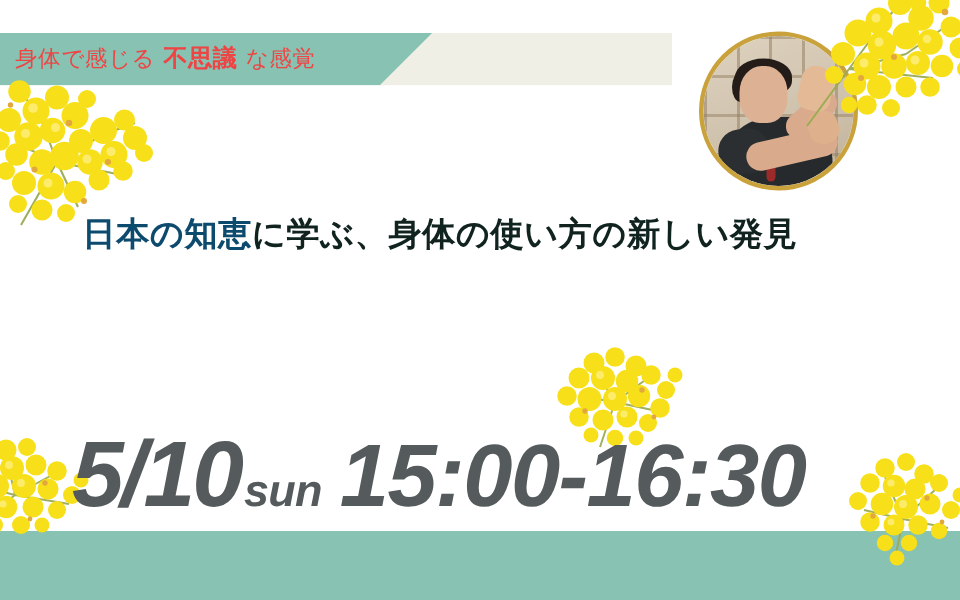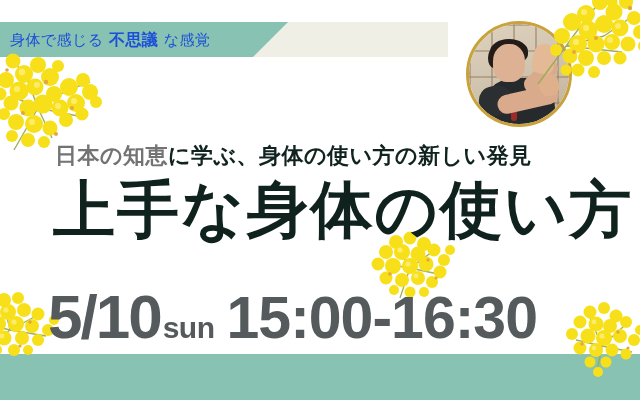--- a/index.html
+++ b/index.html
@@ -66,21 +66,21 @@
     background: #f0efe6;
     clip-path: polygon(18% 0, 100% 0, 100% 100%, 0 100%);
   }
   .ribbon-left-text {
     position: absolute;
     left: 10px;
     top: 0;
     height: 35px;
     line-height: 35px;
     white-space: nowrap;
-    color: #1d4ed8;
+    color: #ef4444;
     font-size: 15px;
     letter-spacing: 0.4px;
     z-index: 3;
   }
   .ribbon-left-text .em {
     font-weight: bold;
     font-size: 16px;
     padding: 0 1px;
   }
   .ribbon-right-text {
@@ -104,21 +104,21 @@
     top: 141px;
     white-space: nowrap;
     font-family: "Liberation Serif", "DejaVu Serif", serif;
     font-size: 22px;
     font-weight: bold;
     color: #10231e;
     letter-spacing: 0.5px;
     z-index: 6;
   }
   .subtitle .green {
-    color: #737373;
+    color: #0c4a6e;
   }
 
   .title {
     position: absolute;
     left: 53px;
     top: 178px;
     white-space: nowrap;
     font-family: "Liberation Serif", "DejaVu Serif", serif;
     font-size: 62px;
     font-weight: bold;
@@ -129,20 +129,21 @@
   }
 
   
   .datetime {
     position: absolute;
     left: 48px;
     top: 286px;
     white-space: nowrap;
     color: #555a5c;
     font-weight: bold;
+    font-style: italic;
     z-index: 7;
     display: flex;
     align-items: baseline;
   }
   .dt-day {
     font-size: 62px;
     letter-spacing: -2px;
     line-height: 1;
   }
   .dt-dow {
@@ -425,21 +426,20 @@
         <circle cx="104" cy="20" r="2.2"></circle>
           <circle cx="70" cy="50" r="2"></circle>
           <circle cx="118" cy="50" r="2"></circle>
         <circle cx="48" cy="64" r="2"></circle>
       </g>
     </svg>
   </div>
 
   <div class="subtitle"><span class="green">日本の知恵</span><span>に学ぶ、身体の使い方の新しい発見</span></div>
 
-  <div class="title">上手な身体の使い方</div>
 
   <div class="flowers fl-mid">
     <svg viewBox="0 0 98 74" width="98" height="74">
       <g stroke="#9aab52" stroke-width="1.3" fill="none" opacity="0.95">
         <path d="M34 70 L44 40 M44 40 L30 18 M44 40 L66 24 M44 40 L72 46 M44 40 L20 36"></path>
       </g>
       <g fill="#f7e01a">
         <circle cx="30" cy="14" r="7"></circle>
           <circle cx="44" cy="10" r="6.5"></circle>
           <circle cx="58" cy="16" r="7"></circle>

